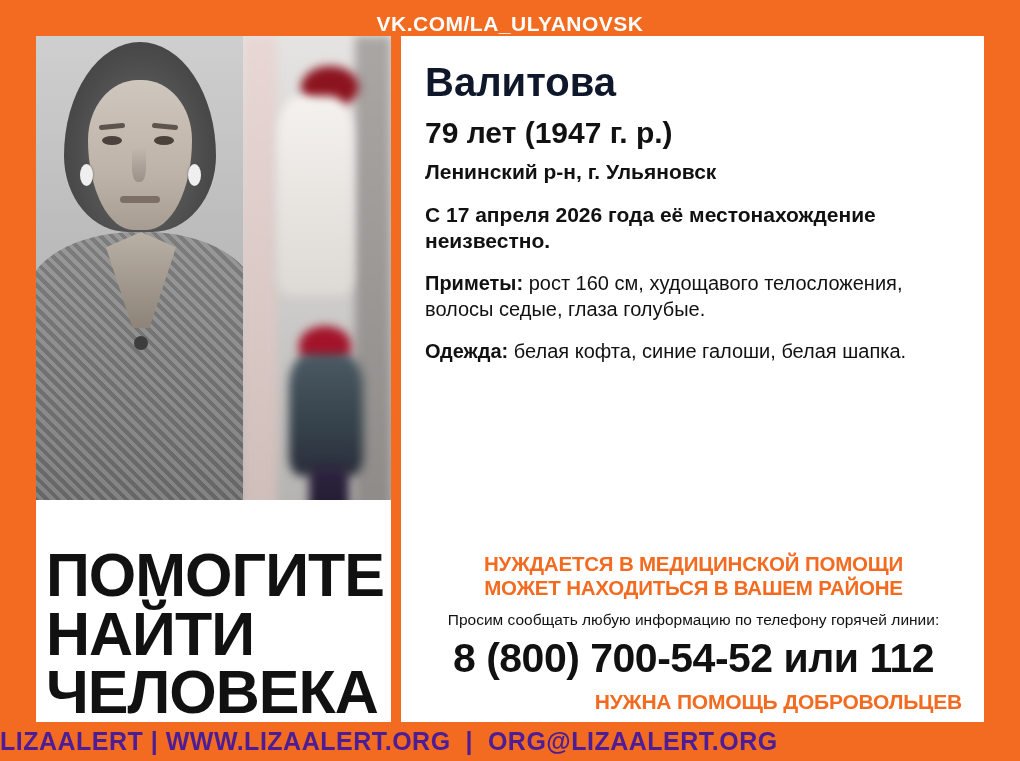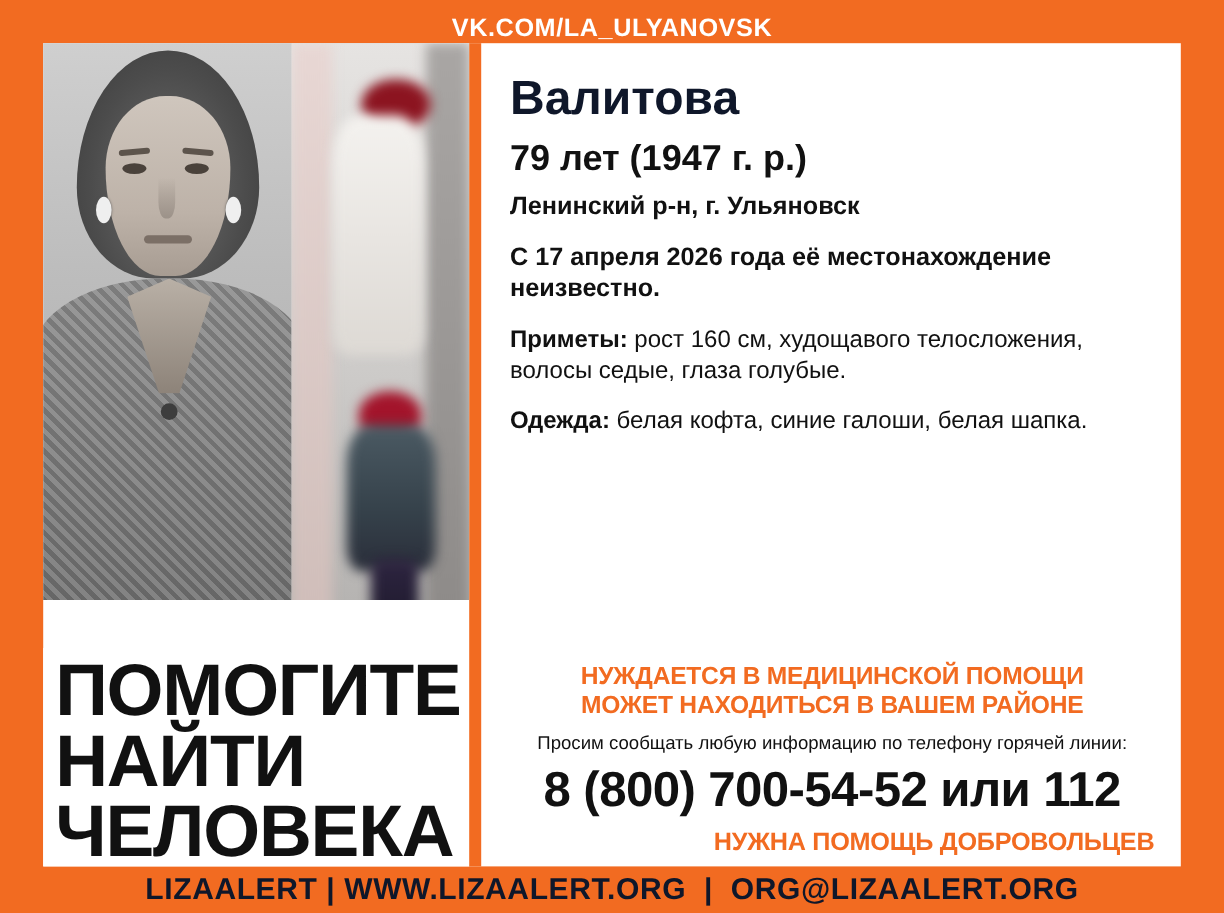--- a/index.html
+++ b/index.html
@@ -282,22 +282,22 @@
     letter-spacing: -0.2px;
   }
   .footer {
     position: absolute;
     left: 0;
     bottom: 0;
     width: 1020px;
     height: 39px;
     display: flex;
     align-items: center;
-    justify-content: center;
-    color: #0f172a;
+    justify-content: flex-start;
+    color: #4c1d95;
     font-weight: bold;
     font-size: 25px;
     letter-spacing: 0.5px;
   }
   .footer span { white-space: pre; }
 </style>
 </head>
 <body>
 
 <div class="poster">

